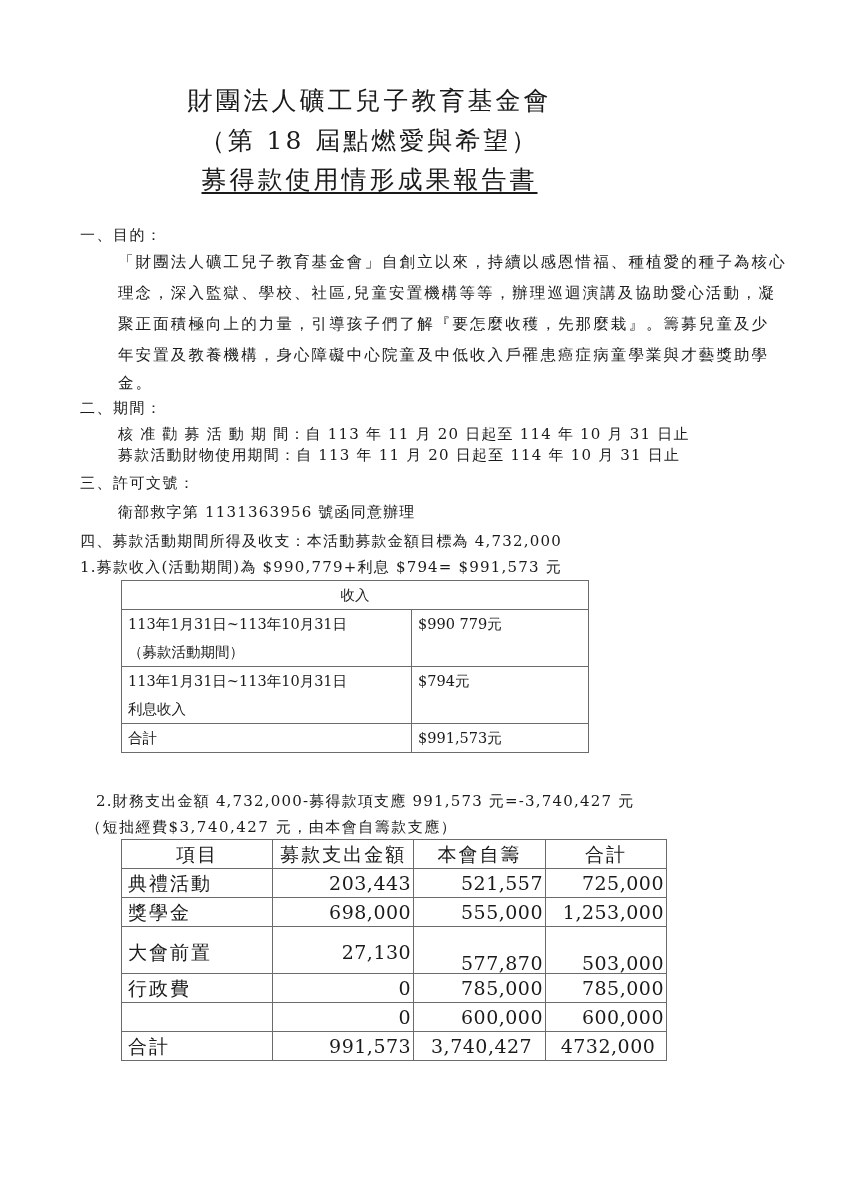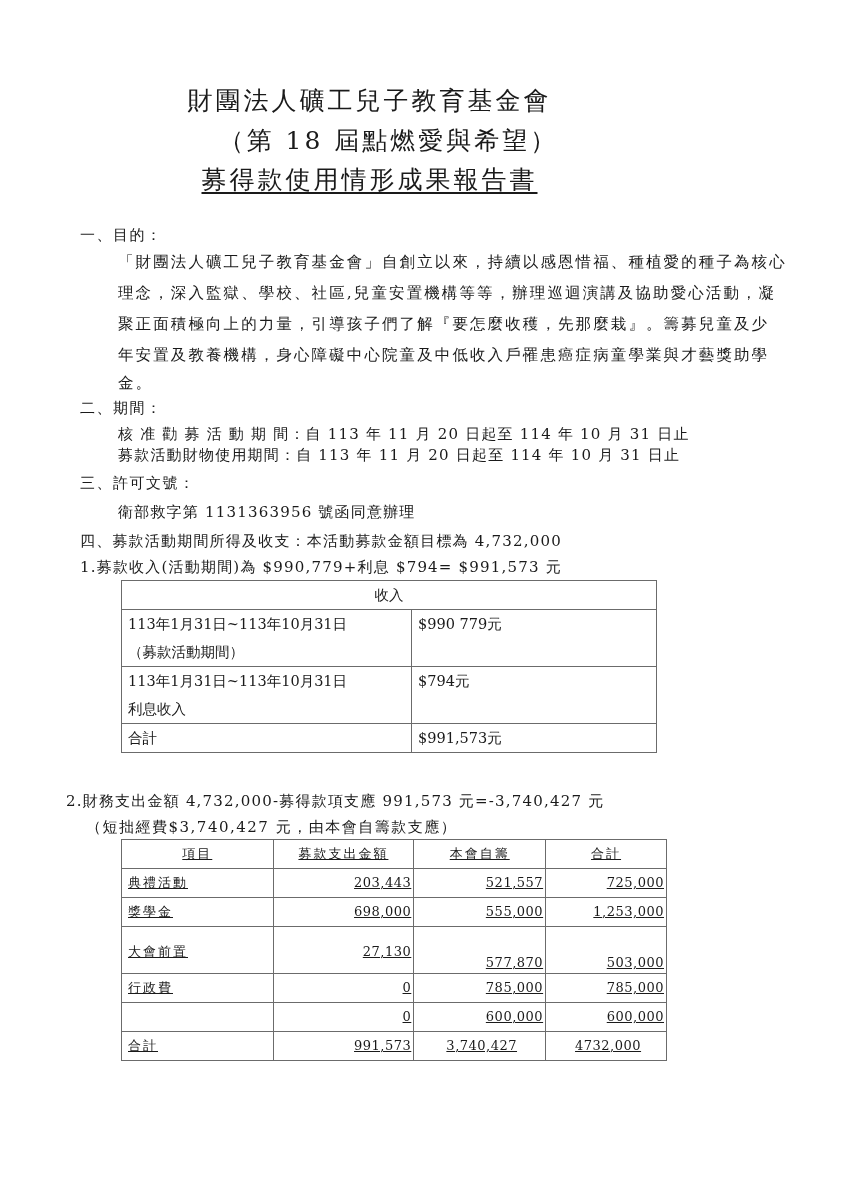--- a/index.html
+++ b/index.html
@@ -10,38 +10,38 @@
     }
     .abs { position: absolute; white-space: nowrap; }
     .title { left: 0; width: 739px; text-align: center; font-size: 25px; letter-spacing: 3px; }
     .title-u { text-decoration: underline; text-decoration-thickness: 2px; text-underline-offset: 4px; }
     .h { font-size: 15px; letter-spacing: 1.5px; }
     .p { font-size: 15.5px; letter-spacing: 2.1px; }
     .sm { font-size: 15px; letter-spacing: 1.2px; }
 
     table.t { position: absolute; border-collapse: collapse; font-size: 14.5px; }
     table.t td { border: 1.5px solid #6b6b6b; padding: 0 6px; vertical-align: middle; }
-    #t1 { left: 121px; top: 580px; width: 536px; }
+    #t1 { left: 121px; top: 580px; width: 468px; }
     #t1 td { line-height: 28px; }
     #t1 .c1 { width: 277px; }
     #t1 .hdr { text-align: center; height: 28px; }
     #t2 { left: 121px; top: 839px; width: 546px; }
-    #t2 td { height: 28px; line-height: 20px; font-size: 13px; text-decoration: underline; }
+    #t2 td { height: 28px; line-height: 20px; font-size: 19px; }
     #t2 td.num { text-align: right; padding-right: 2px; letter-spacing: 0.5px; }
     #t2 td.hc { text-align: center; letter-spacing: 2px; }
     #t2 td.lab { letter-spacing: 2px; }
     #t2 tr.tall td { height: 31px; }
     #t2 tr.tall td.up { vertical-align: top; padding-top: 15px; }
     #t2 tr.tall td.down { vertical-align: bottom; padding-bottom: 0; }
   </style>
 </head>
 <body>
 
 <div class="abs title" style="top:84px;">財團法人礦工兒子教育基金會</div>
-<div class="abs title" style="top:124px;padding-left:19px;">（第 18 屆點燃愛與希望）</div>
+<div class="abs title" style="top:124px;">（第 18 屆點燃愛與希望）</div>
 <div class="abs title" style="top:163px;">
   <span class="title-u">募得款使用情形成果報告書</span>
 </div>
 
 <div class="abs h" style="left:80px; top:226px;">一、目的：</div>
 <div class="abs p" style="left:118px; top:252px;">「財團法人礦工兒子教育基金會」自創立以來，持續以感恩惜福、種植愛的種子為核心</div>
 <div class="abs p" style="left:118px; top:283px;">理念，深入監獄、學校、社區,兒童安置機構等等，辦理巡迴演講及協助愛心活動，凝</div>
 <div class="abs p" style="left:118px; top:314px;">聚正面積極向上的力量，引導孩子們了解『要怎麼收穫，先那麼栽』。籌募兒童及少</div>
 <div class="abs p" style="left:118px; top:345px;">年安置及教養機構，身心障礙中心院童及中低收入戶罹患癌症病童學業與才藝獎助學</div>
 <div class="abs p" style="left:118px; top:373px;">金。</div>
@@ -75,21 +75,21 @@
     </td>
     <td style="vertical-align:top;">$794元</td>
   </tr>
   <tr>
     <td class="c1">合計</td>
     <td>$991,573元</td>
   </tr>
 </tbody>
   </table>
 
-<div class="abs sm" style="left:66px; top:792px;">2.財務支出金額 4,732,000-募得款項支應 991,573 元=-3,740,427 元</div>
+<div class="abs sm" style="left:96px; top:792px;">2.財務支出金額 4,732,000-募得款項支應 991,573 元=-3,740,427 元</div>
 <div class="abs sm" style="left:86px; top:818px; letter-spacing:1.5px;">（短拙經費$3,740,427 元，由本會自籌款支應）</div>
 
 <table class="t" id="t2">
   <colgroup>
     <col style="width:152px">
       <col style="width:141px">
       <col style="width:132px">
       <col style="width:121px">
   </colgroup>
   <tbody>

